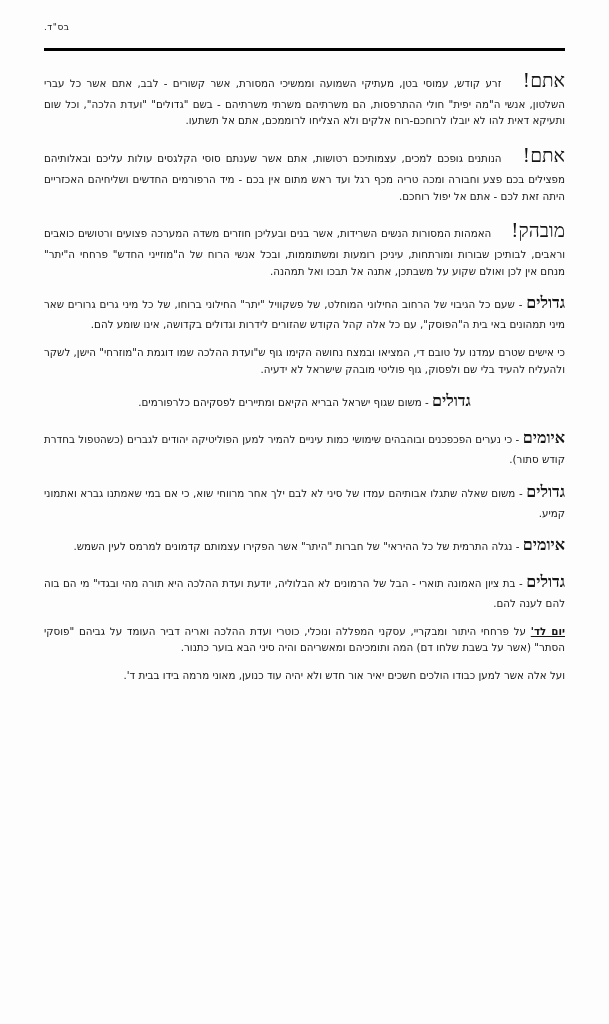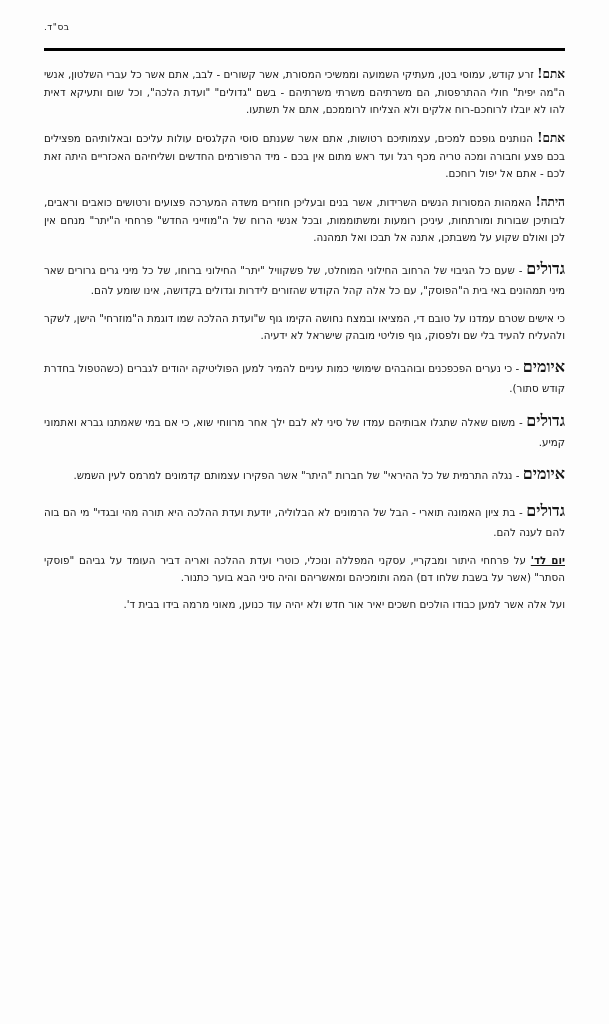--- a/index.html
+++ b/index.html
@@ -62,23 +62,24 @@
   .para {
     margin: 0 0 11px 0;
     text-align: justify;
     text-justify: inter-word;
   }
   .para.center {
     text-align: center;
   }
   .lead {
     font-family: "DejaVu Serif", serif;
-    font-weight: bold;
-    font-size: 12px;
+    font-weight: normal;
+    font-size: 19px;
     letter-spacing: 0px;
+    margin-left: 16px;
   }
   .lead-mid {
     font-family: "DejaVu Serif", serif;
     font-weight: bold;
     font-size: 16px;
   }
   .underline-lead {
     text-decoration: underline;
     font-weight: bold;
   }
@@ -102,34 +103,38 @@
       <span class="lead">אתם!</span>
       <span>זרע קודש, עמוסי בטן, מעתיקי השמועה וממשיכי המסורת, אשר קשורים - לבב, אתם אשר כל עברי השלטון, אנשי ה"מה יפית" חולי ההתרפסות, הם משרתיהם משרתי משרתיהם - בשם "גדולים" "ועדת הלכה", וכל שום ותעיקא דאית להו לא יובלו לרוחכם-רוח אלקים ולא הצליחו לרוממכם, אתם אל תשתעו.</span>
     </p>
 
     <p class="para">
       <span class="lead">אתם!</span>
       <span>הנותנים גופכם למכים, עצמותיכם רטושות, אתם אשר שענתם סוסי הקלגסים עולות עליכם ובאלותיהם מפצילים בכם פצע וחבורה ומכה טריה מכף רגל ועד ראש מתום אין בכם - מיד הרפורמים החדשים ושליחיהם האכזריים היתה זאת לכם - אתם אל יפול רוחכם.</span>
     </p>
 
     <p class="para">
-      <span class="lead">היתה!</span>
+      <span class="lead">מובהק!</span>
       <span>האמהות המסורות הנשים השרידות, אשר בנים ובעליכן חוזרים משדה המערכה פצועים ורטושים כואבים וראבים, לבותיכן שבורות ומורתחות, עיניכן רומעות ומשתוממות, ובכל אנשי הרוח של ה"מוזייני החדש" פרחחי ה"יתר" מנחם אין לכן ואולם שקוע על משבתכן, אתנה אל תבכו ואל תמהנה.</span>
     </p>
 
 
     <p class="para">
       <span class="lead-mid">גדולים</span>
       <span>- שעם כל הגיבוי של הרחוב החילוני המוחלט, של פשקוויל "יתר" החילוני ברוחו, של כל מיני גרים גרורים שאר מיני תמהונים באי בית ה"הפוסק", עם כל אלה קהל הקודש שהזורים לידרות וגדולים בקדושה, אינו שומע להם.</span>
     </p>
 
     <p class="para">
       <span>כי אישים שטרם עמדנו על טובם די, המציאו ובמצח נחושה הקימו גוף ש"ועדת ההלכה שמו דוגמת ה"מוזרחי" הישן, לשקר ולהעליח להעיד בלי שם ולפסוק, גוף פוליטי מובהק שישראל לא ידעיה.</span>
     </p>
 
+    <p class="para center">
+      <span class="lead-mid">גדולים</span>
+      <span>- משום שגוף ישראל הבריא הקיאם ומתיירים לפסקיהם כלרפורמים.</span>
+    </p>
 
     <p class="para">
       <span class="lead-mid">איומים</span>
       <span>- כי נערים הפכפכנים ובוהבהים שימושי כמות עיניים להמיר למען הפוליטיקה יהודים לגברים (כשהטפול בחדרת קודש סתור).</span>
     </p>
 
     <p class="para">
       <span class="lead-mid">גדולים</span>
       <span>- משום שאלה שתגלו אבותיהם עמדו של  סיני לא לבם ילך אחר מרווחי שוא, כי אם במי שאמתנו גברא ואתמוני קמיע.</span>
     </p>

